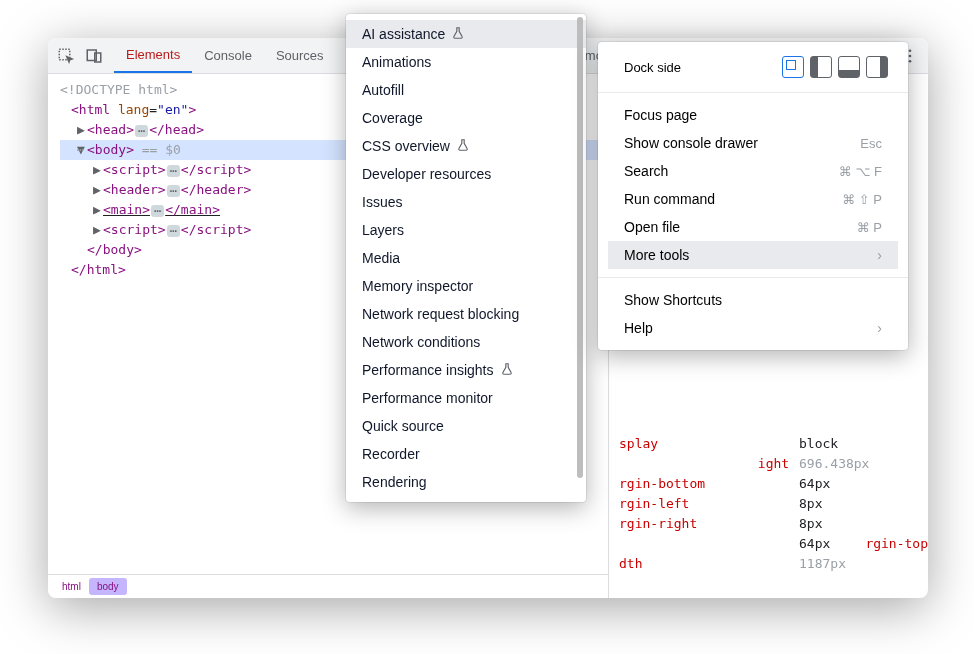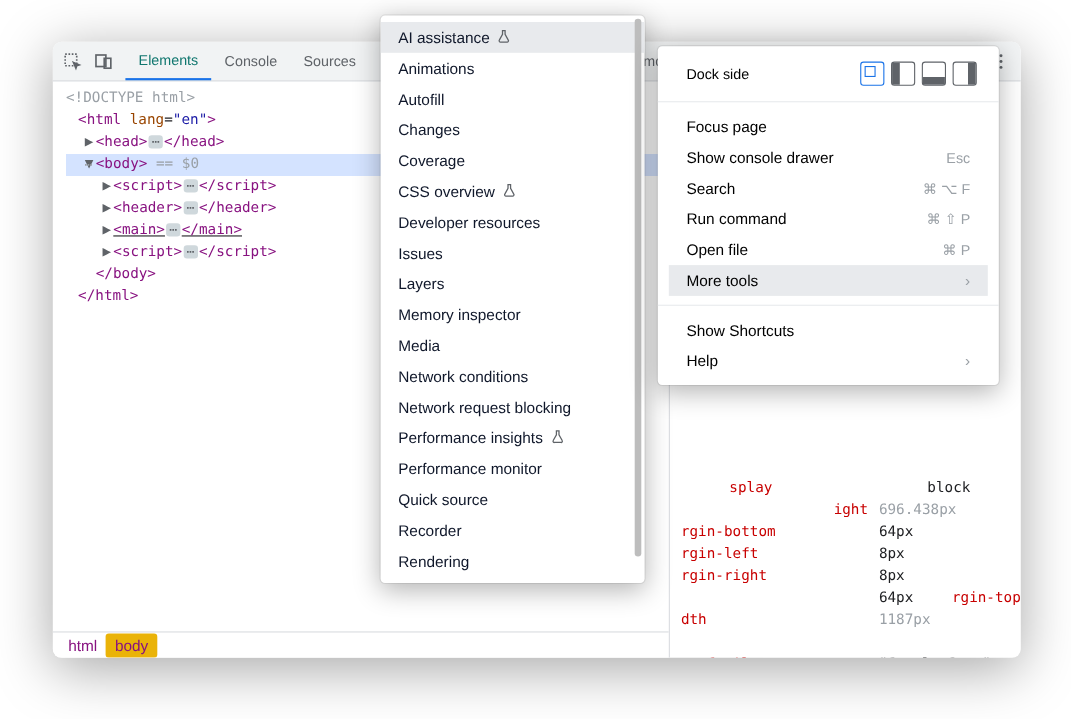--- a/index.html
+++ b/index.html
@@ -2,38 +2,38 @@
 <html><head>
 <meta charset="utf-8">
 <style>
 *{box-sizing:border-box;margin:0;padding:0}
 body{font-family:-apple-system,BlinkMacSystemFont,"Segoe UI",sans-serif;font-size:13px;background:#fff;width:974px;height:654px;overflow:hidden;position:relative}
 .window{position:absolute;left:48px;top:38px;width:880px;height:560px;background:#fff;border-radius:8px;box-shadow:0 10px 50px rgba(0,0,0,.35);overflow:hidden;display:flex;flex-direction:column}
 .toolbar{height:36px;background:#f1f3f4;border-bottom:1px solid #dadce0;display:flex;align-items:center;padding:0 4px}
 .tb-icon{width:28px;height:28px;display:flex;align-items:center;justify-content:center;color:#5f6368;cursor:pointer}
 .tabs{display:flex;align-items:center;height:100%;margin-left:6px}
 .tab{padding:0 12px;height:100%;display:flex;align-items:center;color:#5f6368;cursor:pointer;font-size:13px}
-.tab.active{color:#0f766e;border-bottom:2px solid#1a73e8}
+.tab.active{color:#b91c1c;border-bottom:2px solid#1a73e8}
 .tb-right{margin-left:auto;display:flex;align-items:center;gap:2px}
 .main{flex:1;display:flex;overflow:hidden}
 .tree-pane{width:560px;position:relative;overflow:hidden}
 .tree{font-family:ui-monospace,Menlo,Consolas,monospace;font-size:13px;line-height:20px;padding:6px 0 0 12px;color:#202124}
 .row{white-space:nowrap}
 .indent{display:inline-block}
 .tog{display:inline-block;width:10px;color:#5f6368;text-align:center;margin-right:1px}
 .gray{color:#9aa0a6}
 .tag{color:#881280}
 .attr{color:#994500}
 .val{color:#1a1aa6}
 .dots{display:inline-block;background:#cfd8dc;color:#5f6368;font-size:12px;border-radius:3px;line-height:12px;padding:0 3px;vertical-align:middle;margin:0 1px}
 .sel{background:#d4e3ff}
 .gut{position:absolute;left:0;width:28px;color:#9aa0a6;font-size:12px;text-align:right;padding-right:4px}
-.crumbs{position:absolute;bottom:0;left:0;height:24px;border-top:1px solid#dadce0;background:#fff;display:flex;align-items:center;font-size:14px;padding-left:6px;width:560px}
+.crumbs{position:absolute;bottom:0;left:0;height:24px;border-top:1px solid#dadce0;background:#fff;display:flex;align-items:center;font-size:10px;padding-left:6px;width:560px}
 .crumb{padding:3px 8px;color:#881280;cursor:pointer}
-.crumb.active{background:#eab308;border-radius:3px}
+.crumb.active{background:#c4b5fd;border-radius:3px}
 .right-pane{flex:1;position:relative;border-left:1px solid#dadce0;overflow:hidden}
 .styles{position:absolute;top:360px;left:0;right:0;font-family:ui-monospace,Menlo,Consolas,monospace;font-size:13px;line-height:20px;padding-left:10px;overflow:hidden}
 .prop{color:#c80000}.pval{color:#202124}
 .gray2{color:#9aa0a6}
 .submenu{position:absolute;left:346px;top:14px;width:240px;background:#fff;border-radius:4px;box-shadow:0 6px 24px rgba(0,0,0,.3),0 0 0 1px rgba(0,0,0,.07);padding:6px 0;z-index:5;max-height:545px;overflow:hidden}
 .submenu::before{content:"";position:absolute;right:3px;top:3px;bottom:24px;width:6px;background:#bdbdbd;border-radius:3px}
 .mi{padding:6px 16px;color:#0f172a;font-size:14px;cursor:pointer;display:flex;align-items:flex-start;gap:6px}
 .mi.hl{background:#e8eaed}
 .flask{display:inline-flex}
 .menu{position:absolute;left:598px;top:42px;width:310px;background:#fff;border-radius:4px;box-shadow:0 6px 24px rgba(0,0,0,.3),0 0 0 1px rgba(0,0,0,.07);z-index:6}
@@ -108,21 +108,21 @@
           <div class="row" style="position: relative;"><span class="indent" style="width: 16px;"></span><span class="tog"></span><span><span class="tag">&lt;/body&gt;</span></span></div>
           <div class="row" style="position: relative;"><span class="indent" style="width: 0px;"></span><span class="tog"></span><span><span class="tag">&lt;/html&gt;</span></span></div>
         </div>
       <div class="crumbs" id="crumbs">
           <span class="crumb">html</span>
           <span class="crumb active">body</span>
         </div>
     </div>
     <div class="right-pane">
       <div class="styles" id="styles">
-          <div style="position: relative; margin-left: 44px;"><span class="prop">splay</span><span class="pval" style="position: absolute; left: 180px;">block</span></div>
+          <div style="position: relative;"><span class="prop">splay</span><span class="pval" style="position: absolute; left: 180px;">block</span></div>
           <div style="position: relative; text-align: center;"><span class="prop">ight</span><span class="gray2" style="position: absolute; left: 180px;">696.438px</span></div>
           <div style="position: relative;"><span class="prop">rgin-bottom</span><span class="pval" style="position: absolute; left: 180px;">64px</span></div>
           <div style="position: relative;"><span class="prop">rgin-left</span><span class="pval" style="position: absolute; left: 180px;">8px</span></div>
           <div style="position: relative;"><span class="prop">rgin-right</span><span class="pval" style="position: absolute; left: 180px;">8px</span></div>
           <div style="position: relative; text-align: right;"><span class="prop">rgin-top</span><span class="pval" style="position: absolute; left: 180px;">64px</span></div>
           <div style="position: relative;"><span class="prop">dth</span><span class="gray2" style="position: absolute; left: 180px;">1187px</span></div>
           <div>&nbsp;</div>
           <div style="position: relative;"><span class="prop">nt-family</span><span class="pval" style="position: absolute; left: 180px;">"Google Sans",</span></div>
         </div>
     </div>
@@ -138,53 +138,50 @@
         </svg>
       </span>
     </div>
     <div class="mi">
       <span>Animations</span>
     </div>
     <div class="mi">
       <span>Autofill</span>
     </div>
     <div class="mi">
-      <span>Changes</span>
-    </div>
-    <div class="mi">
       <span>Coverage</span>
     </div>
     <div class="mi">
       <span>CSS overview</span>
       <span class="flask">
         <svg width="14" height="14" viewBox="0 0 24 24" fill="none" stroke="#5f6368" stroke-width="2">
           <path d="M9 3h6M10 3v6l-5 9a2 2 0 002 3h10a2 2 0 002-3l-5-9V3"></path>
         </svg>
       </span>
     </div>
     <div class="mi">
       <span>Developer resources</span>
     </div>
     <div class="mi">
       <span>Issues</span>
     </div>
     <div class="mi">
       <span>Layers</span>
     </div>
     <div class="mi">
+      <span>Media</span>
+    </div>
+    <div class="mi">
       <span>Memory inspector</span>
     </div>
     <div class="mi">
-      <span>Media</span>
+      <span>Network request blocking</span>
     </div>
     <div class="mi">
       <span>Network conditions</span>
-    </div>
-    <div class="mi">
-      <span>Network request blocking</span>
     </div>
     <div class="mi">
       <span>Performance insights</span>
       <span class="flask">
         <svg width="14" height="14" viewBox="0 0 24 24" fill="none" stroke="#5f6368" stroke-width="2">
           <path d="M9 3h6M10 3v6l-5 9a2 2 0 002 3h10a2 2 0 002-3l-5-9V3"></path>
         </svg>
       </span>
     </div>
     <div class="mi">

